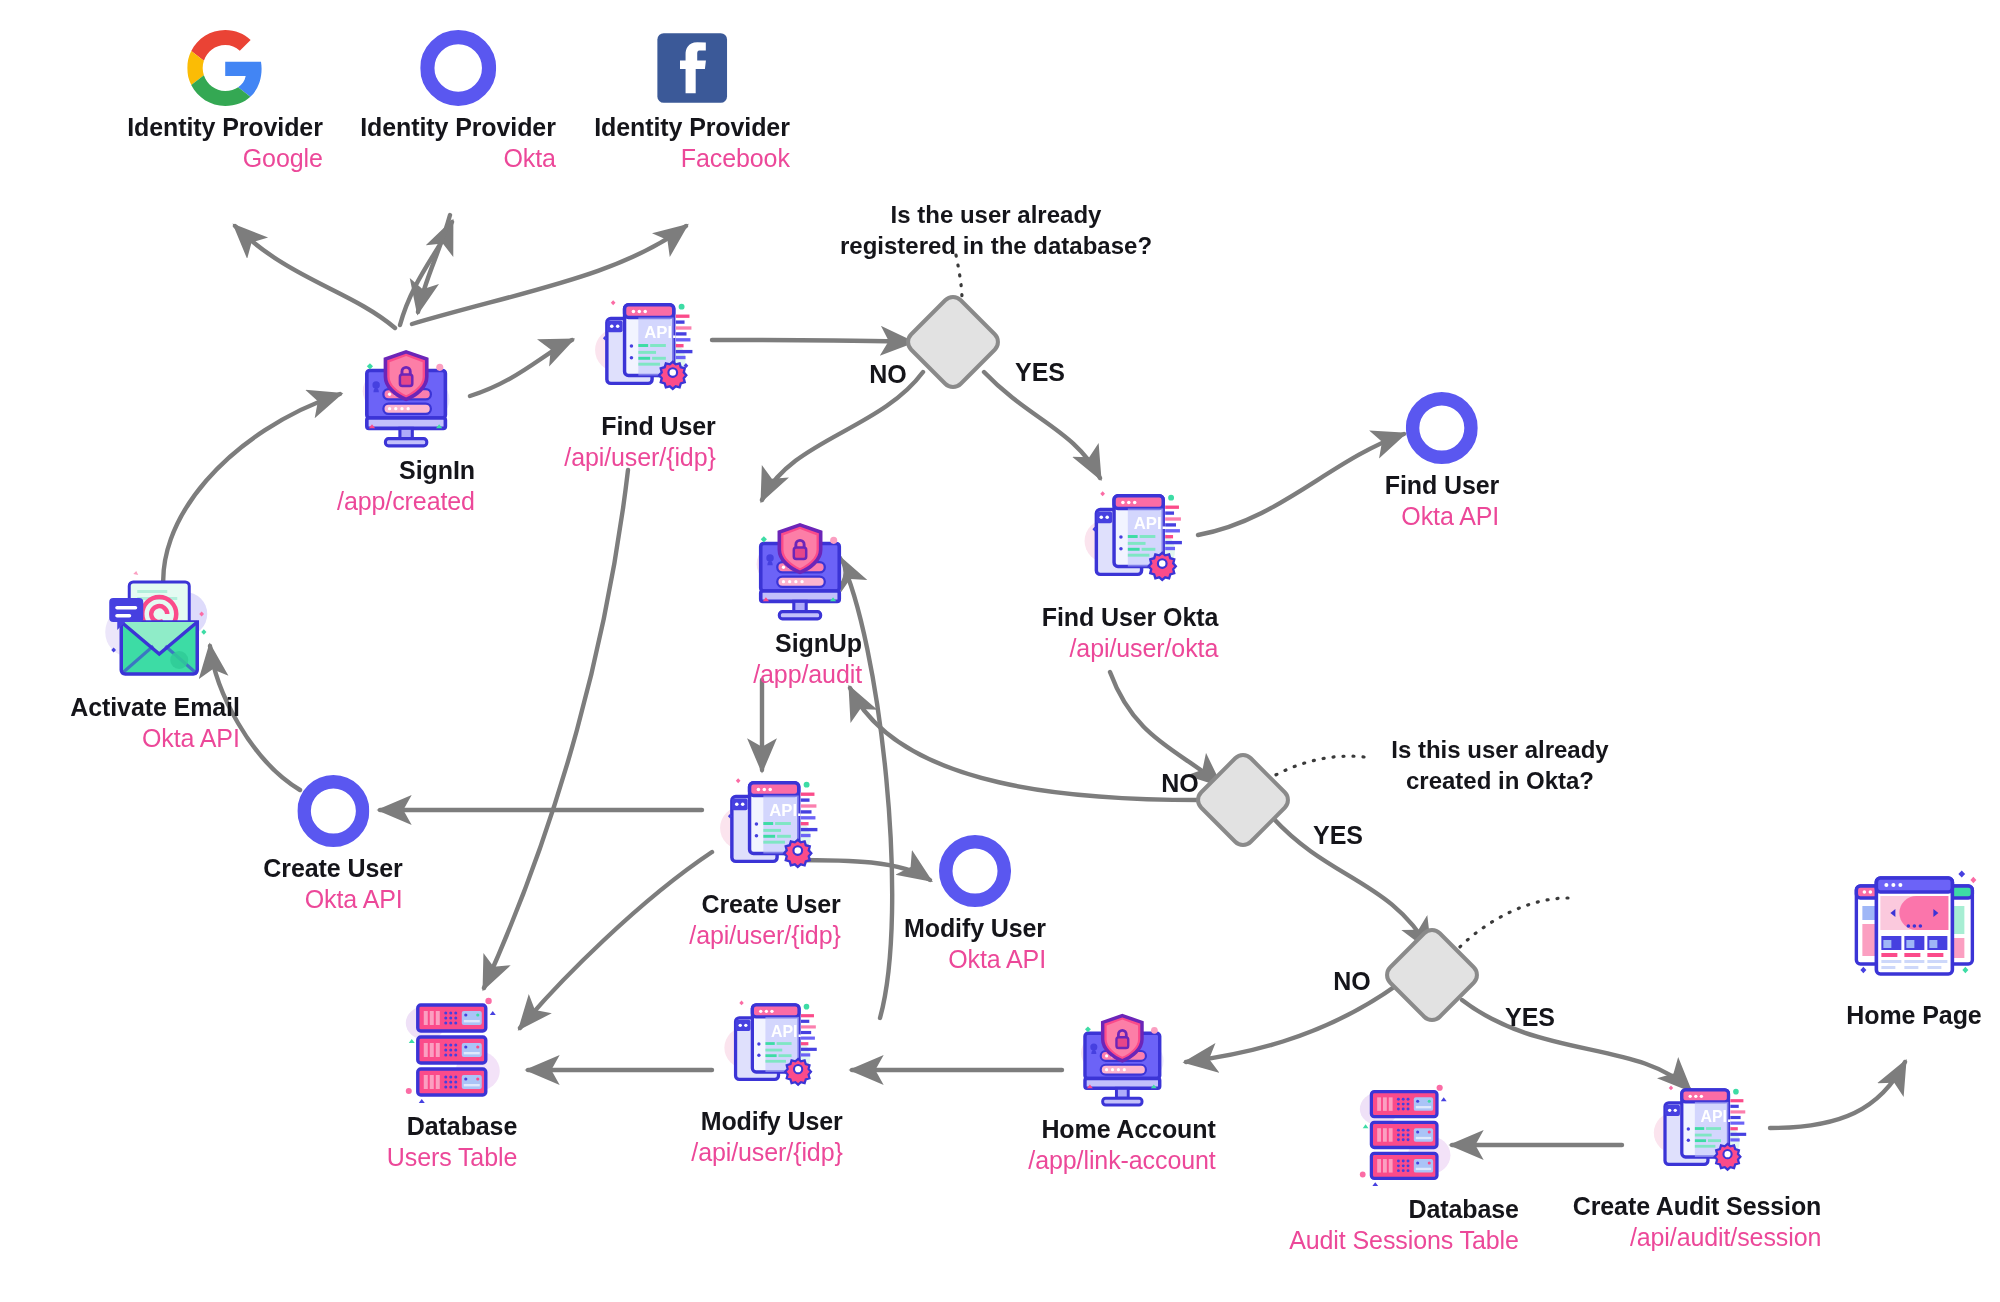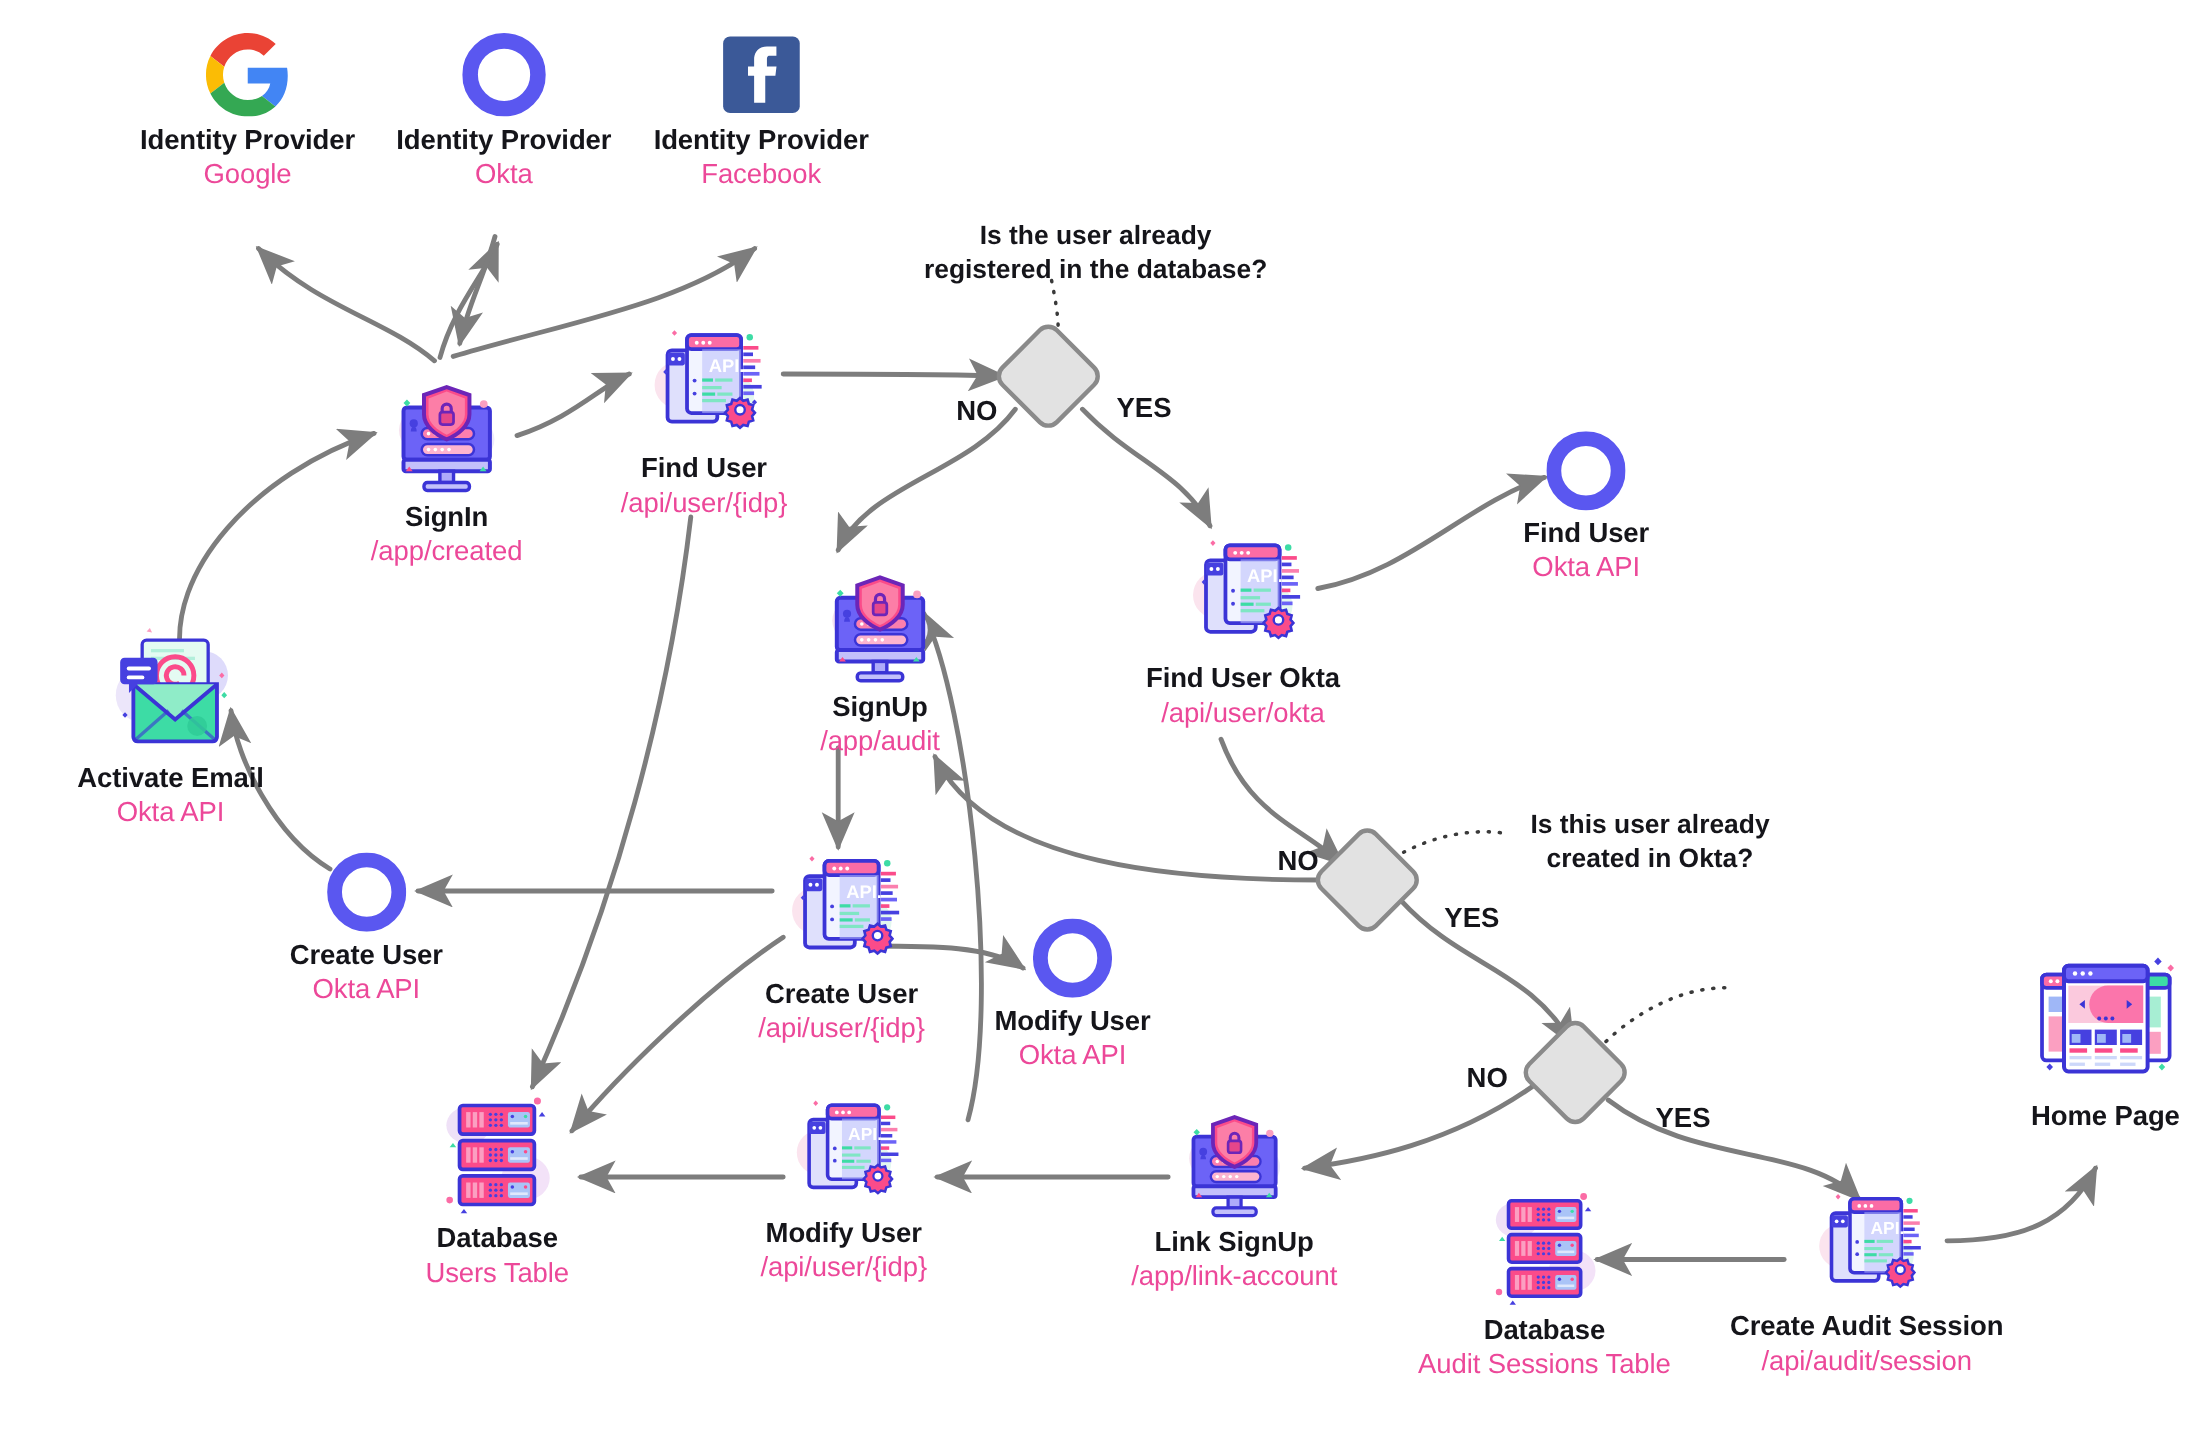--- a/index.html
+++ b/index.html
@@ -21,21 +21,21 @@
   }
   #wires {
     position: absolute;
     left: 0; top: 0;
     width: 2000px;
     height: 1302px;
     pointer-events: none;
   }
   .node {
     position: absolute;
-    text-align: center;
+    text-align: right;
     transform: translateX(-50%);
     white-space: nowrap;
   }
   .node .art {
     display: flex;
     align-items: flex-end;
     justify-content: center;
   }
   .node .t1 {
     font-weight: bold;
@@ -613,21 +613,21 @@
         <path d="M60 26 L80 33 V50 C80 60 70 68 60 72 C50 68 40 60 40 50 V33 Z" fill="#fb4b8a" stroke="#6c25b8" stroke-width="3.5"></path>
         <path d="M60 30 L76 36 V50 C76 58 68 64 60 68 C52 64 44 58 44 50 V36 Z" fill="#fb87ac" opacity="0.85"></path>
         <rect x="54" y="48" width="12" height="11" rx="2.4" fill="#e5468a" stroke="#6c25b8" stroke-width="2.4"></rect>
         <path d="M56 48v-3a4 4 0 0 1 8 0v3" fill="none" stroke="#6c25b8" stroke-width="2.8"></path>
         <path d="M22 40 l3-3 3 3 -3 3z" fill="#3ddca5"></path>
         <path d="M96 41 a3.4 3.4 0 1 1 -6.8 0 a3.4 3.4 0 0 1 6.8 0 z" fill="#fb9fc1"></path>
         <path d="M27 96 l3 4 h-6z" fill="#fb4b8a"></path>
         <path d="M92 96 l3 4 h-6z" fill="#3ddca5"></path>
       </svg>
     </div>
-    <div class="t1">Link SignUp</div>
+    <div class="t1">Home Account</div>
     <div class="t2">/app/link-account</div>
   </div>
 
   <div class="node" style="left:1404px; top:1080px;">
     <div class="art">
       <svg width="108" height="108" viewBox="0 0 112 112">
         <ellipse cx="30" cy="30" rx="20" ry="17" fill="#efe1f7"></ellipse>
         <ellipse cx="82" cy="78" rx="22" ry="20" fill="#f3e2f8"></ellipse>
         <g stroke="#3b34d6" stroke-width="3.4">
           <rect x="22" y="12" width="68" height="26" rx="3" fill="#fb4b8a"></rect>

